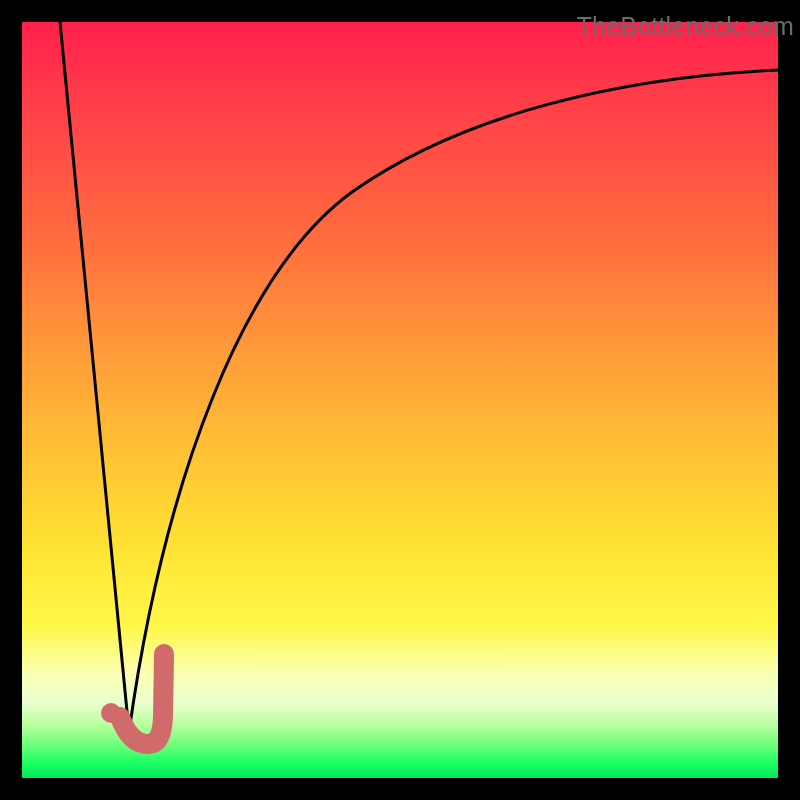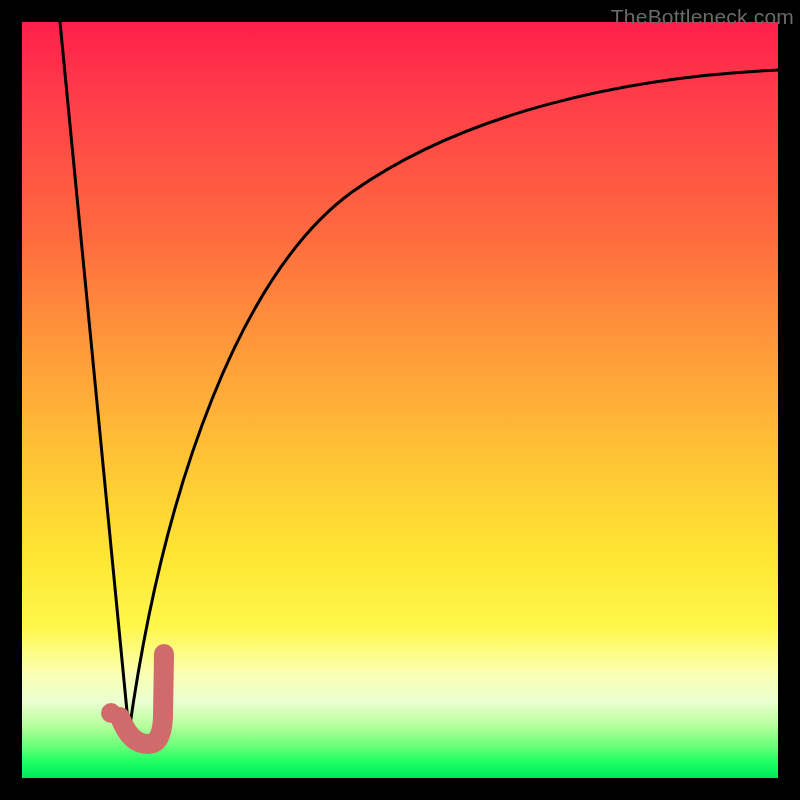--- a/index.html
+++ b/index.html
@@ -38,24 +38,24 @@
       #fbffb0 86%,
       #eaffd0 90%,
       #b8ff9e 93%,
       #62ff76 96%,
       #1bff63 98%,
       #00e85b 100%
     );
   }
   .watermark {
     position: absolute;
-    top: 5px;
+    top: 12px;
     right: 6px;
     color: #6b6b6b;
-    font-size: 21px;
+    font-size: 25px;
     letter-spacing: 0.2px;
     font-weight: 500;
     user-select: none;
   }
   svg.curves {
     position: absolute;
     top: 0;
     left: 0;
   }
 </style>

